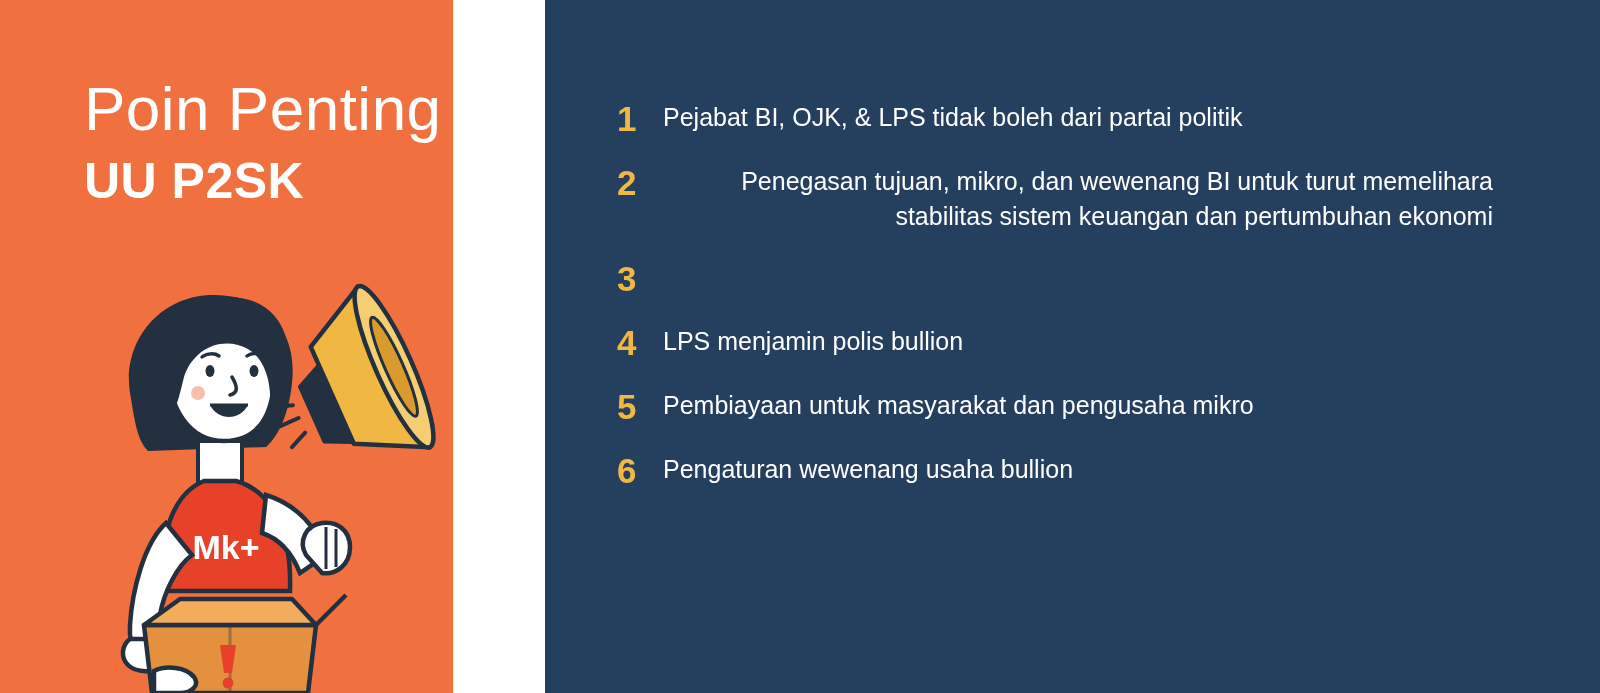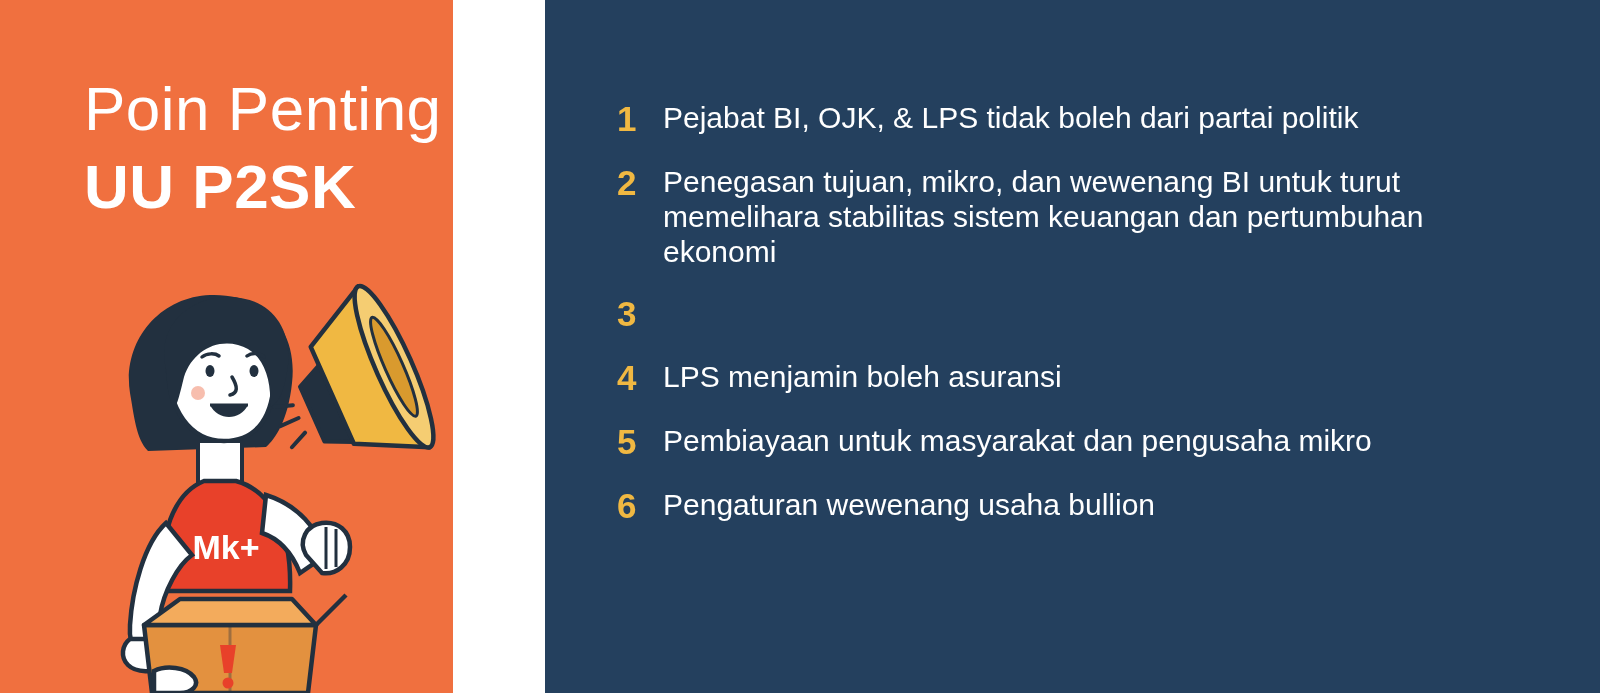--- a/index.html
+++ b/index.html
@@ -32,21 +32,21 @@
   }
   .title-line-1 {
     font-size: 62px;
     font-weight: 400;
     color: #ffffff;
     line-height: 1.0;
     letter-spacing: 0.5px;
     white-space: nowrap;
   }
   .title-line-2 {
-    font-size: 62px;
+    font-size: 50px;
     font-weight: bold;
     color: #ffffff;
     line-height: 1.0;
     letter-spacing: 0.5px;
     margin-top: 16px;
     white-space: nowrap;
   }
   .illustration {
     position: absolute;
     left: 70px;
@@ -77,24 +77,25 @@
   .point-num {
     flex: 0 0 46px;
     color: #f0b842;
     font-size: 35px;
     font-weight: bold;
     line-height: 38px;
     text-align: left;
   }
   .point-text {
     color: #ffffff;
-    font-size: 30px;
+    font-size: 25px;
     line-height: 35px;
     font-weight: 400;
     max-width: 830px;
+    text-align: right;
   }
 </style>
 </head>
 <body>
 
 <div class="canvas">
 
   <div class="left-panel">
 
     <div class="title-block">
@@ -170,21 +171,21 @@
         <div class="point-num">2</div>
         <div class="point-text">Penegasan tujuan, mikro, dan wewenang BI untuk turut memelihara stabilitas sistem keuangan dan pertumbuhan ekonomi</div>
       </div>
 
       <div class="point-row">
         <div class="point-num">3</div>
       </div>
 
       <div class="point-row">
         <div class="point-num">4</div>
-        <div class="point-text">LPS menjamin boleh asuransi</div>
+        <div class="point-text">LPS menjamin polis bullion</div>
       </div>
 
       <div class="point-row">
         <div class="point-num">5</div>
         <div class="point-text">Pembiayaan untuk masyarakat dan pengusaha mikro</div>
       </div>
 
       <div class="point-row">
         <div class="point-num">6</div>
         <div class="point-text">Pengaturan wewenang usaha bullion</div>

